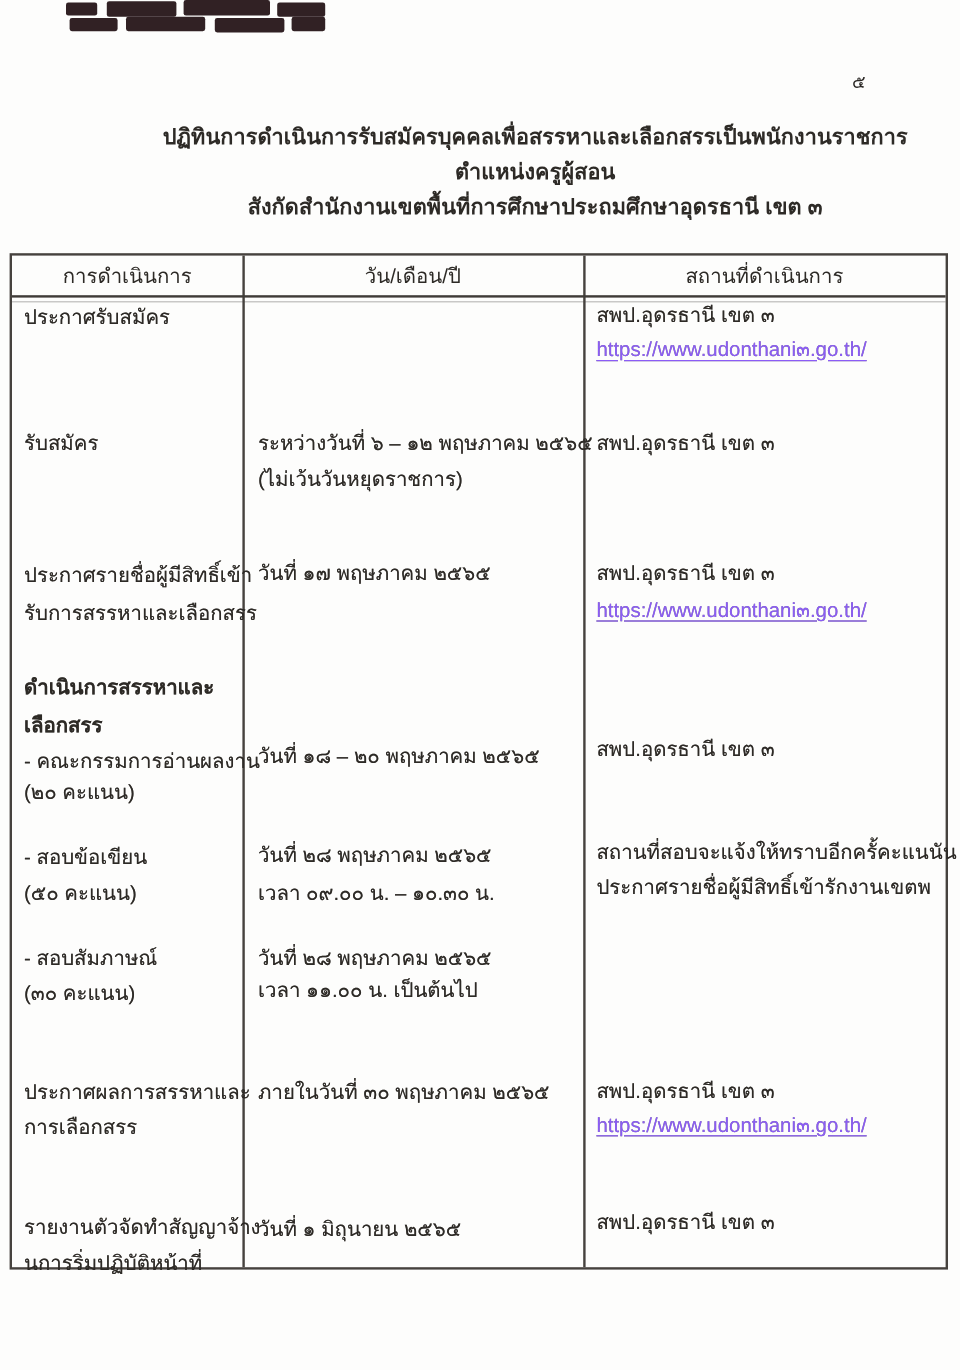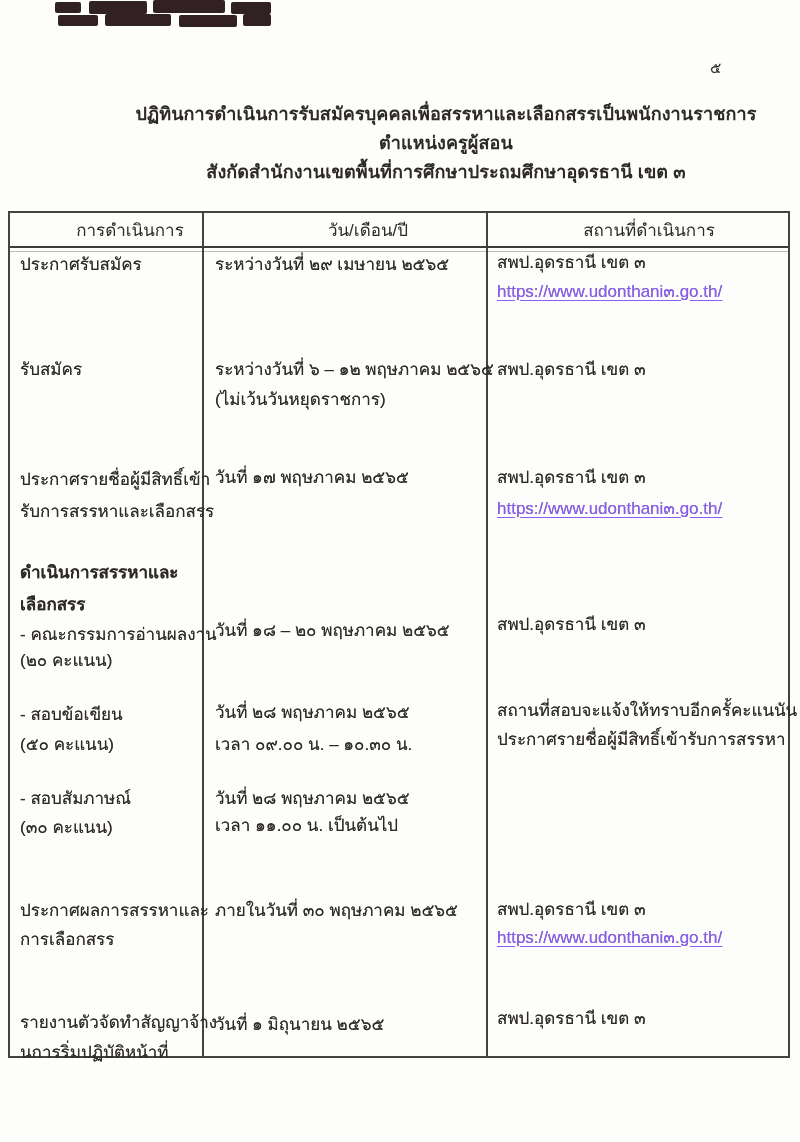--- a/index.html
+++ b/index.html
@@ -37,21 +37,21 @@
   .thead{
     position:absolute;left:0;top:0;right:0;height:33px;
     border-bottom:2px solid #3f3b37;
     display:flex;
   }
   .thead::after{ 
     content:"";position:absolute;left:0;right:0;bottom:-6px;height:1px;
     background:rgba(70,66,62,.35);
   }
   .th{font-size:17px;display:flex;align-items:center;justify-content:center;box-sizing:border-box;}
-  .th1{width:192px;margin-left:24px;}
+  .th1{width:192px;}
   .th2{width:284px;}
   .th3{flex:1;}
 
   .vline{position:absolute;top:0;bottom:0;width:2px;background:#46423e;}
   .v1{left:192px;}
   .v2{left:476px;}
 
   .tbody{position:absolute;left:0;top:33px;right:0;bottom:0;text-align:center;}
   .cell{
     position:absolute;white-space:nowrap;font-size:17px;line-height:26px;
@@ -93,21 +93,20 @@
 
     <div class="thead">
       <div class="th th1">การดำเนินการ</div>
       <div class="th th2">วัน/เดือน/ปี</div>
       <div class="th th3">สถานที่ดำเนินการ</div>
     </div>
 
     <div class="tbody">
 
       <div class="cell c1" style="top:6px">ประกาศรับสมัคร</div>
-      <div class="cell c2" style="top:6px">ระหว่างวันที่  ๒๙ เมษายน ๒๕๖๕</div>
       <div class="cell c3" style="top:4px">สพป.อุดรธานี เขต ๓</div>
       <a class="cell c3 url" style="top:33px">https://www.udonthani๓.go.th/</a>
 
       <div class="cell c1" style="top:111px">รับสมัคร</div>
       <div class="cell c2" style="top:111px">ระหว่างวันที่ ๖ – ๑๒ พฤษภาคม ๒๕๖๕</div>
       <div class="cell c2" style="top:141px">(ไม่เว้นวันหยุดราชการ)</div>
       <div class="cell c3" style="top:111px">สพป.อุดรธานี เขต ๓</div>
 
       <div class="cell c1" style="top:221px">ประกาศรายชื่อผู้มีสิทธิ์เข้า</div>
       <div class="cell c1" style="top:253px">รับการสรรหาและเลือกสรร</div>
@@ -121,21 +120,21 @@
       <div class="cell c1" style="top:376px">- คณะกรรมการอ่านผลงาน</div>
       <div class="cell c1" style="top:402px">(๒๐ คะแนน)</div>
       <div class="cell c2" style="top:372px">วันที่  ๑๘ – ๒๐ พฤษภาคม ๒๕๖๕</div>
       <div class="cell c3" style="top:366px">สพป.อุดรธานี เขต ๓</div>
 
       <div class="cell c1" style="top:456px">- สอบข้อเขียน</div>
       <div class="cell c1" style="top:486px">(๕๐ คะแนน)</div>
       <div class="cell c2" style="top:454px">วันที่  ๒๘ พฤษภาคม ๒๕๖๕</div>
       <div class="cell c2" style="top:486px">เวลา ๐๙.๐๐ น. – ๑๐.๓๐ น.</div>
       <div class="cell c3" style="top:452px">สถานที่สอบจะแจ้งให้ทราบอีกครั้คะแนนัน</div>
-      <div class="cell c3" style="top:481px">ประกาศรายชื่อผู้มีสิทธิ์เข้ารับการสรรหา</div>
+      <div class="cell c3" style="top:481px">ประกาศรายชื่อผู้มีสิทธิ์เข้ารักงานเขตพ</div>
 
       <div class="cell c1" style="top:540px">- สอบสัมภาษณ์</div>
       <div class="cell c1" style="top:569px">(๓๐ คะแนน)</div>
       <div class="cell c2" style="top:540px">วันที่  ๒๘ พฤษภาคม ๒๕๖๕</div>
       <div class="cell c2" style="top:567px">เวลา ๑๑.๐๐ น. เป็นต้นไป</div>
 
       <div class="cell c1" style="top:652px">ประกาศผลการสรรหาและ</div>
       <div class="cell c1" style="top:681px">การเลือกสรร</div>
       <div class="cell c2" style="top:652px">ภายในวันที่  ๓๐ พฤษภาคม ๒๕๖๕</div>
       <div class="cell c3" style="top:651px">สพป.อุดรธานี เขต ๓</div>

